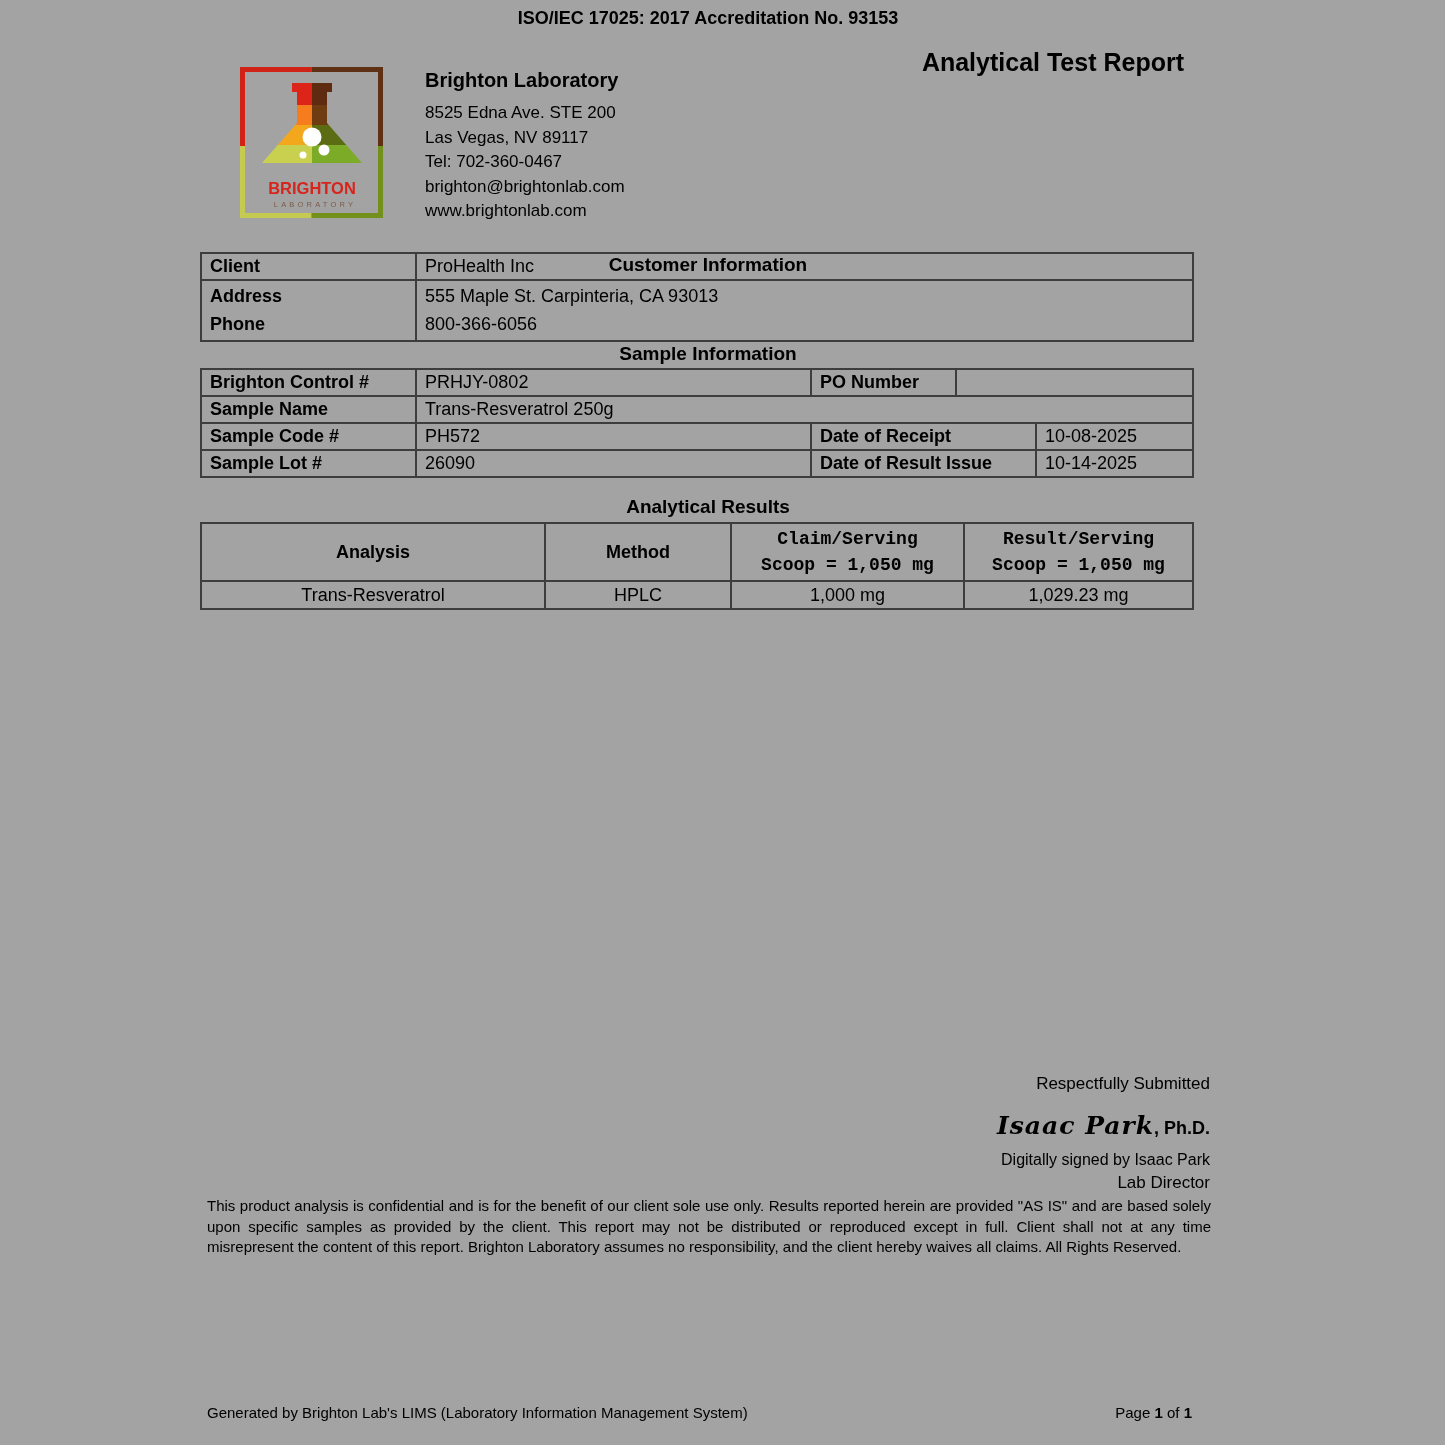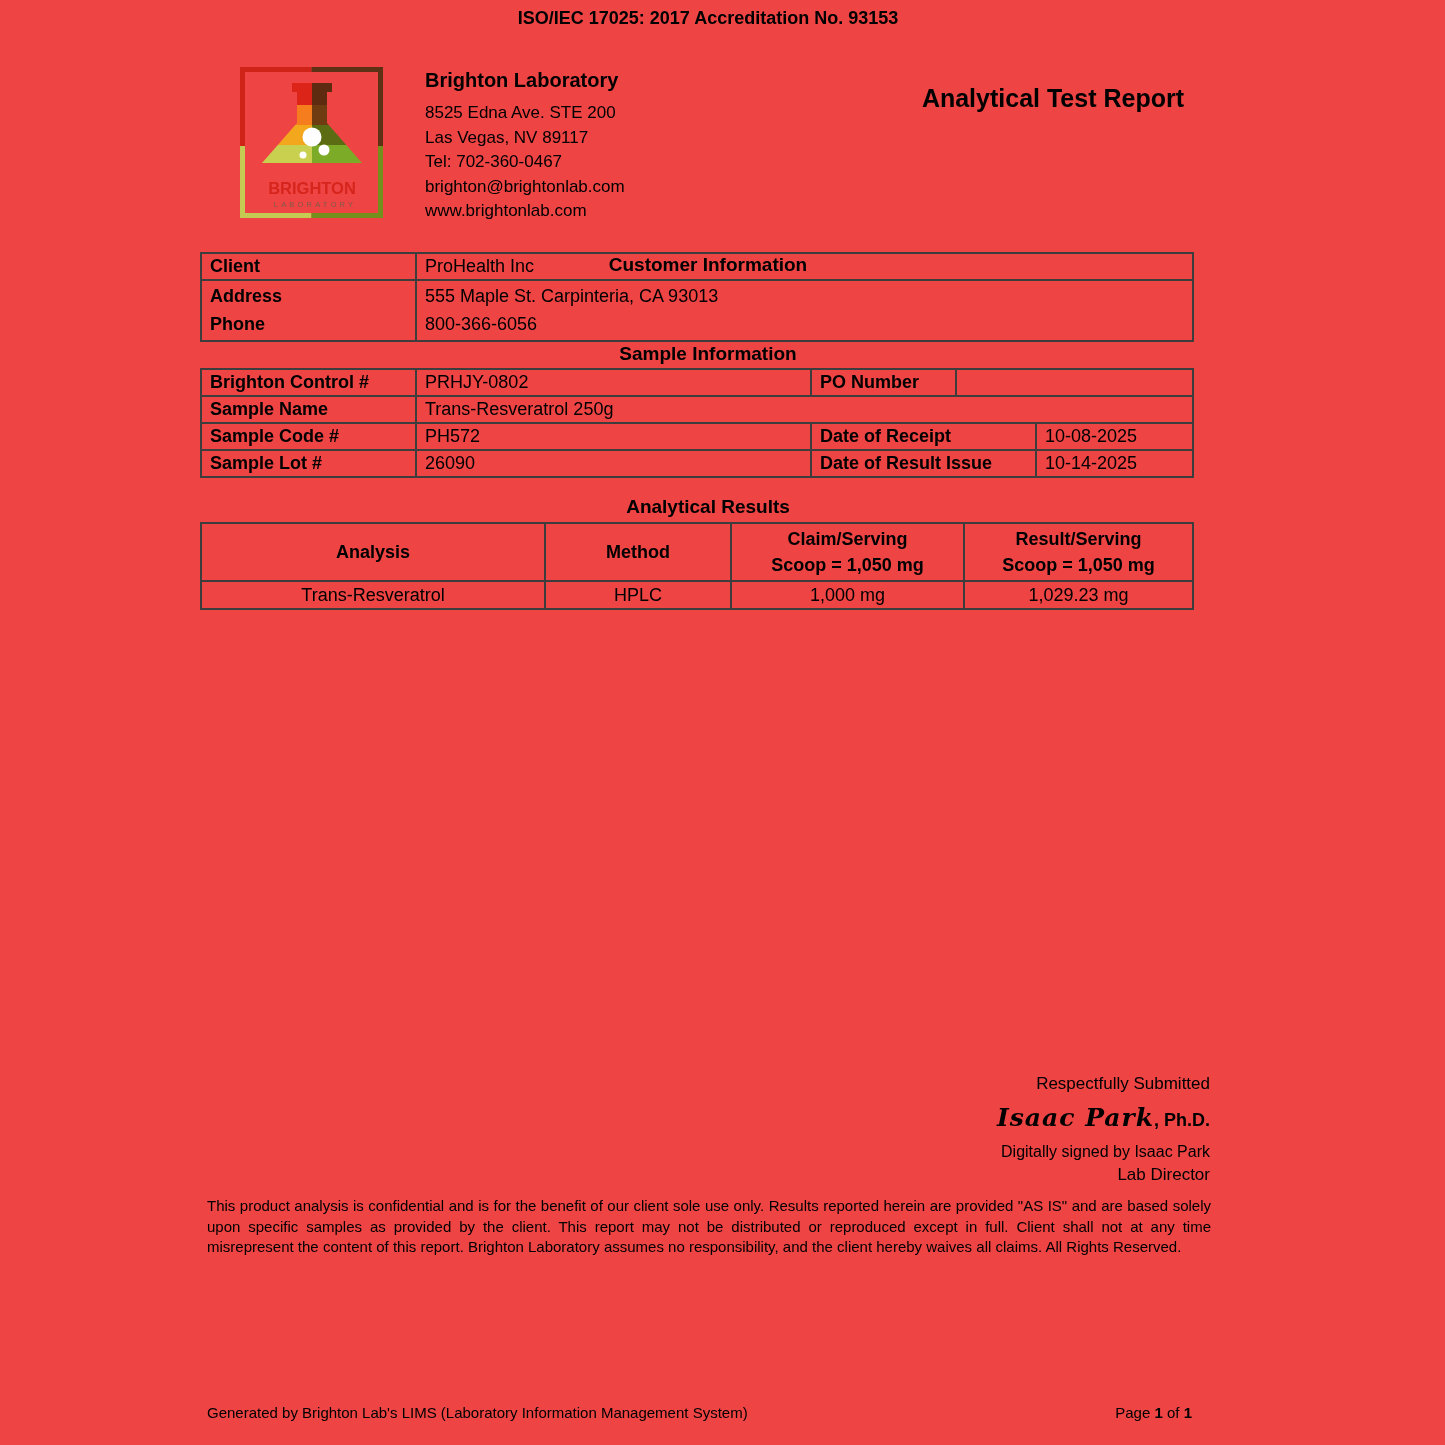--- a/index.html
+++ b/index.html
@@ -2,21 +2,21 @@
 <html><head>
 <meta charset="utf-8">
 <style>
   * { margin: 0; padding: 0; box-sizing: border-box; }
   html, body { background: #ffffff; }
   body { font-family: "Liberation Sans", sans-serif; color: #000; }
   .page {
     position: relative;
     width: 1445px;
     height: 1445px;
-    background: #ef4444;
+    background: #a3a3a3;
     overflow: hidden;
   }
 
   
   .iso-header {
     position: absolute;
     left: 200px; top: 8px; width: 1016px;
     text-align: center;
     font-size: 18px; font-weight: bold;
   }
@@ -24,21 +24,21 @@
   
   .logo-wrap { position: absolute; left: 240px; top: 67px; width: 115px; height: 151px; }
 
   
   .lab-info { position: absolute; left: 425px; top: 69px; }
   .lab-name { font-size: 20px; font-weight: bold; margin-bottom: 9px; }
   .lab-line { font-size: 17px; line-height: 24.6px; }
 
   
   .report-title {
-    position: absolute; right: 261px; top: 84px;
+    position: absolute; right: 261px; top: 48px;
     font-size: 25px; font-weight: bold;
   }
 
   
   .section-heading {
     position: absolute; left: 200px; width: 1016px;
     text-align: center; font-size: 19px; font-weight: bold;
   }
   .heading-customer { top: 226px; margin-top: 28px; }
   .heading-sample   { top: 343px; }
@@ -66,26 +66,26 @@
   .tbl-customer tr.dbl td { height: 55px; }
   .two-line { line-height: 27.5px; }
 
   .tbl-sample { top: 368px; }
   .tbl-sample td { height: 14px; }
 
   .tbl-results { top: 522px; }
   .tbl-results td { text-align: center; }
   .tbl-results tr.hdr td { font-weight: bold; height: 54px; }
   .tbl-results tr.datarow td { height: 28px; margin-top: 42px; }
-  .hdr-line { line-height: 26px; }
+  .hdr-line { line-height: 26px; font-family: Liberation Mono, monospace; }
 
   
   .signature { position: absolute; right: 235px; top: 1072px; text-align: right; }
   .sig-submitted { font-size: 17px; line-height: 24px; }
-  .sig-nameline { margin-top: 6px; line-height: 32px; }
+  .sig-nameline { margin-top: 14px; line-height: 32px; }
   .sig-script {
     font-family: "DejaVu Serif", serif;
     font-style: italic; font-weight: bold;
     font-size: 25px; letter-spacing: 1px;
   }
   .sig-suffix { font-size: 18px; font-weight: bold; }
   .sig-digital { font-size: 16px; line-height: 23px; margin-top: 3px; }
   .sig-role { font-size: 17px; line-height: 24px; }
 
   

